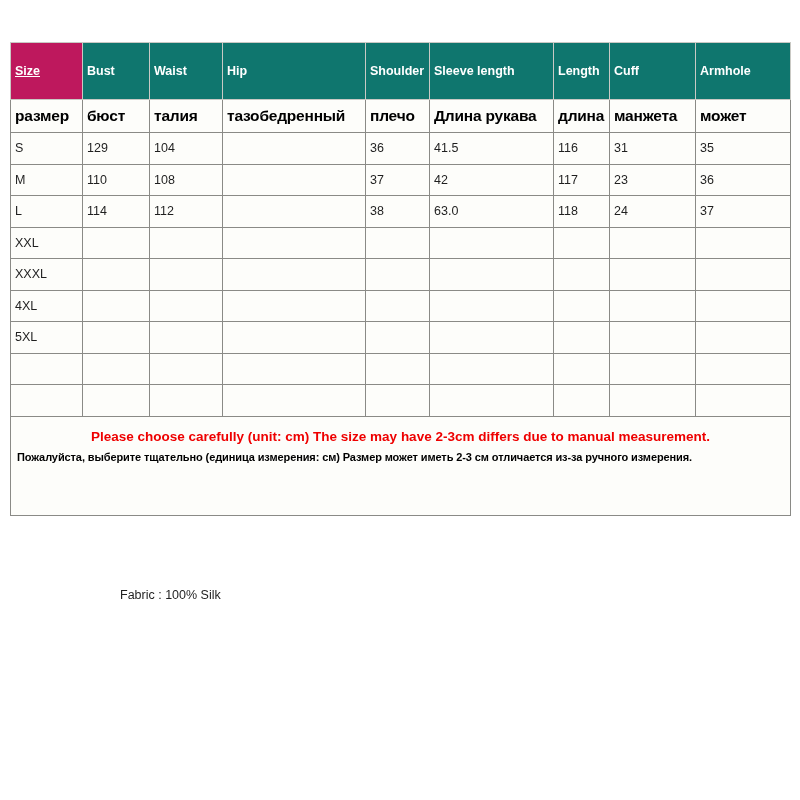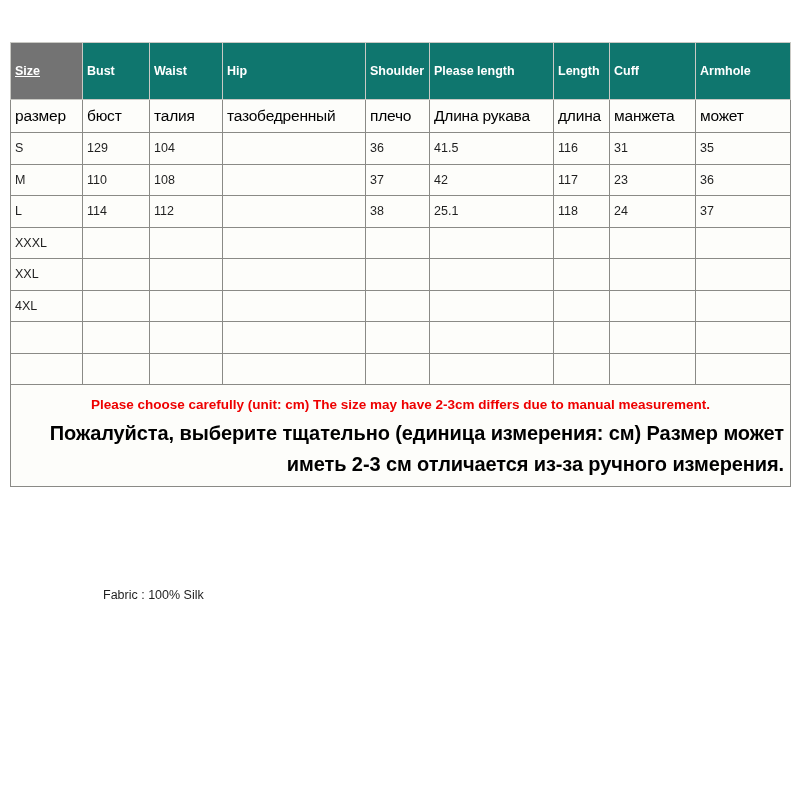--- a/index.html
+++ b/index.html
@@ -47,28 +47,28 @@
   
   tr.head-en th {
     background: #0f766e;
     color: #ffffff;
     font-weight: bold;
     font-size: 12.5px;
     height: 52px;
     border: 1px solid #c9c9c4;
   }
   tr.head-en th.size-head {
-    background: #737373;
+    background: #be185d;
     color: #ffffff;
     text-decoration: underline;
   }
 
   
   tr.head-ru td {
-    font-weight: normal;
+    font-weight: bold;
     font-size: 15.5px;
     color: #000000;
     height: 28px;
     letter-spacing: -0.2px;
   }
 
   
   tr.data-row td {
     height: 26.5px;
     font-size: 12.5px;
@@ -88,31 +88,31 @@
     font-weight: bold;
     font-size: 13.5px;
     text-align: center;
     margin: 8px 0 4px 0;
     white-space: normal;
     line-height: 1.25;
   }
   .note-ru {
     color: #000000;
     font-weight: bold;
-    font-size: 20px;
-    text-align: right;
+    font-size: 11px;
+    text-align: left;
     white-space: normal;
     line-height: 1.55;
     letter-spacing: -0.1px;
   }
 
   
   #fabric-note {
     position: absolute;
-    left: 103px;
+    left: 120px;
     top: 588px;
     font-size: 12.5px;
     color: #1f1f1f;
     font-family: "Liberation Sans", sans-serif;
     white-space: nowrap;
   }
 </style>
 </head>
 <body>
 
@@ -129,21 +129,21 @@
       <col style="width:86px">
       <col style="width:95px">
     </colgroup>
     <thead>
       <tr class="head-en">
         <th class="size-head">Size</th>
         <th>Bust</th>
         <th>Waist</th>
         <th>Hip</th>
         <th>Shoulder</th>
-        <th>Please length</th>
+        <th>Sleeve length</th>
         <th>Length</th>
         <th>Cuff</th>
         <th>Armhole</th>
       </tr>
       <tr class="head-ru">
         <td>размер</td>
         <td>бюст</td>
         <td>талия</td>
         <td>тазобедренный</td>
         <td>плечо</td>
@@ -175,49 +175,60 @@
         <td>117</td>
         <td>23</td>
         <td>36</td>
       </tr>
       <tr class="data-row">
         <td>L</td>
         <td>114</td>
         <td>112</td>
         <td></td>
         <td>38</td>
-        <td>25.1</td>
+        <td>63.0</td>
         <td>118</td>
         <td>24</td>
         <td>37</td>
       </tr>
       <tr class="data-row">
+        <td>XXL</td>
+        <td></td>
+        <td></td>
+        <td></td>
+        <td></td>
+        <td></td>
+        <td></td>
+        <td></td>
+        <td></td>
+      </tr>
+      <tr class="data-row">
         <td>XXXL</td>
         <td></td>
         <td></td>
         <td></td>
         <td></td>
         <td></td>
         <td></td>
         <td></td>
         <td></td>
       </tr>
       <tr class="data-row">
-        <td>XXL</td>
-        <td></td>
-        <td></td>
-        <td></td>
-        <td></td>
-        <td></td>
-        <td></td>
-        <td></td>
-        <td></td>
-      </tr>
-      <tr class="data-row">
         <td>4XL</td>
+        <td></td>
+        <td></td>
+        <td></td>
+        <td></td>
+        <td></td>
+        <td></td>
+        <td></td>
+        <td></td>
+      </tr>
+      <tr class="data-row">
+        <td>5XL</td>
         <td></td>
         <td></td>
         <td></td>
         <td></td>
         <td></td>
         <td></td>
         <td></td>
         <td></td>
       </tr>
       <tr class="blank-row">

